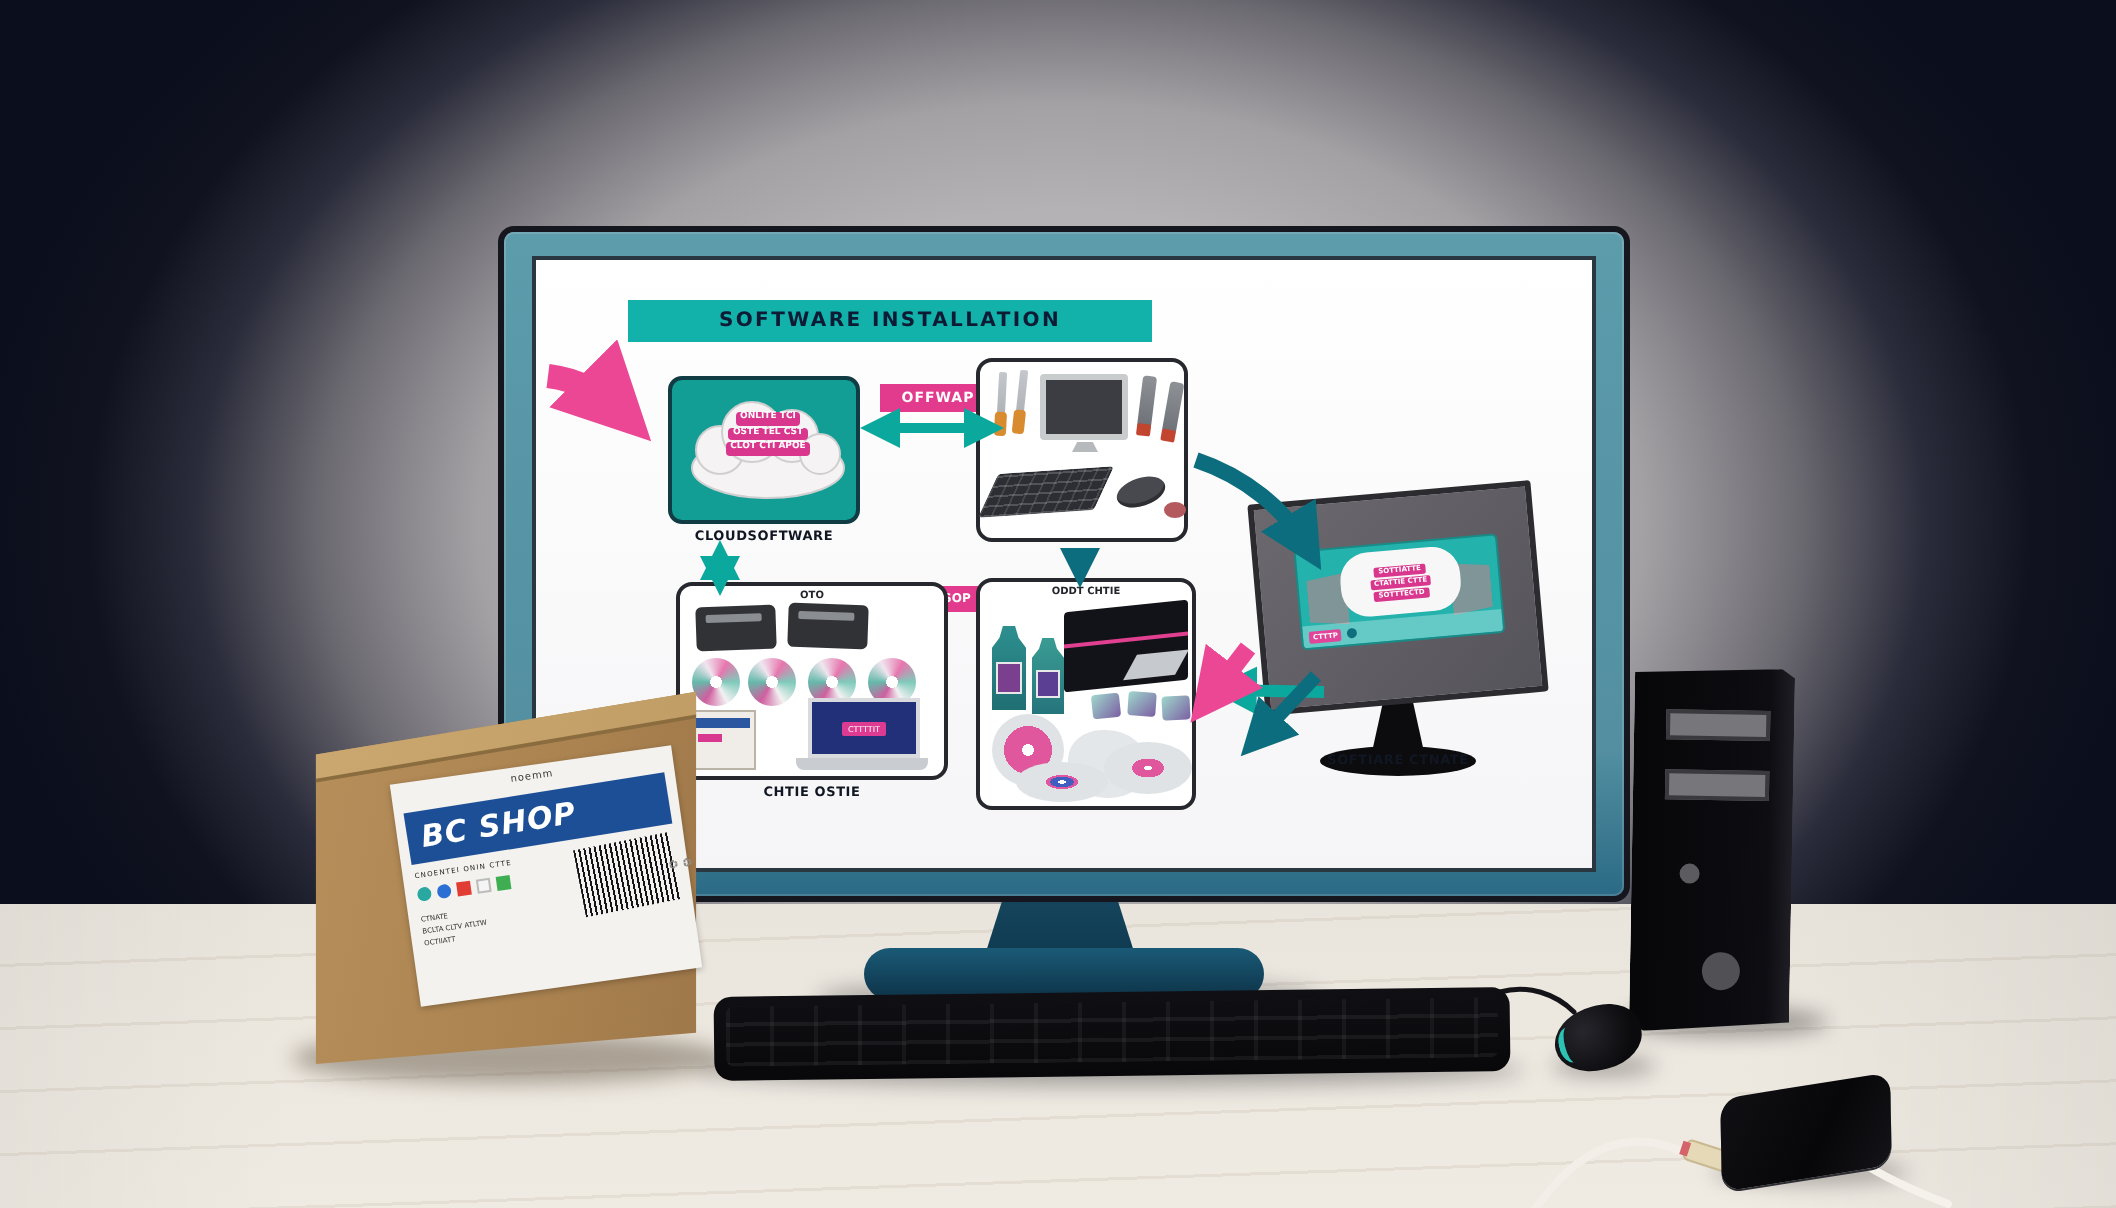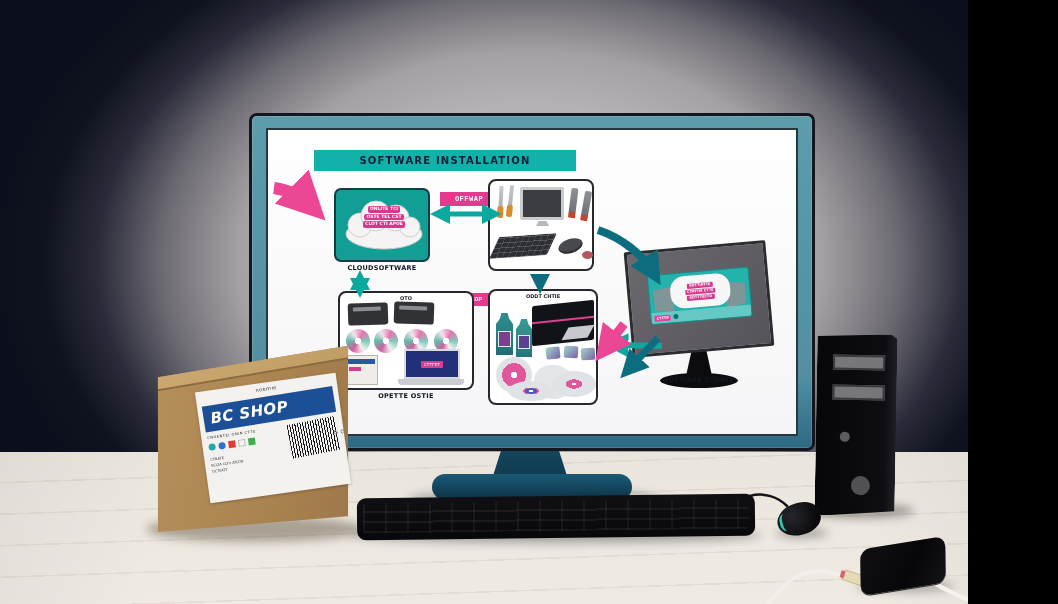--- a/index.html
+++ b/index.html
@@ -1,17 +1,17 @@
 <!DOCTYPE html>
 <html><head>
 <meta charset="utf-8">
 <style>
   html,body{margin:0;padding:0;background:#000;}
   *{box-sizing:border-box;}
-  .scene{position:relative;width:968px;height:604px;overflow:hidden;
+  .scene{position:relative;width:1058px;height:604px;overflow:hidden;
          font-family:"DejaVu Sans",sans-serif;background:#8b5cf6;}
   .abs{position:absolute;}
 
   
   .wall{left:0;top:0;width:1058px;height:468px;
     background:radial-gradient(ellipse 540px 390px at 530px 262px,
       #bdbbbd 0%, #b4b2b4 40%, #a4a1a5 54%, #6e6c73 68%, #2b2c3b 80%, #10131f 90%, #0b0e1c 100%);}
   .desk{left:0;top:452px;width:1058px;height:152px;
     background:
       repeating-linear-gradient(178deg, transparent 0 30px, rgba(130,115,95,.10) 30px 31.5px),
@@ -44,21 +44,21 @@
     color:#0d1b35;font-size:10px;font-weight:800;letter-spacing:1.2px;}
   .d-node{background:#fff;border:2px solid #26282e;border-radius:8px;}
   .d-cloudbox{left:66px;top:58px;width:96px;height:74px;background:#129e95;
     border:2px solid #123c44;border-radius:7px;overflow:hidden;}
   .d-cloud-svg{left:4px;top:8px;}
   .d-chips{left:0;top:16px;width:96px;display:flex;flex-direction:column;align-items:center;gap:1px;}
   .d-chip{background:#d9368d;color:#fff;font-size:4.5px;line-height:6.5px;
     padding:0 2px;border-radius:2px;font-weight:700;white-space:nowrap;}
   .d-caption{color:#101722;font-weight:800;font-size:6.5px;letter-spacing:.3px;text-align:center;}
   .d-pinklabel{background:#e23a8c;color:#fff;font-weight:800;display:flex;
-    align-items:center;justify-content:center;white-space:nowrap;font-family:Liberation Mono, monospace;}
+    align-items:center;justify-content:center;white-space:nowrap;}
   .lab-offload{left:172px;top:62px;width:58px;height:14px;font-size:7px;letter-spacing:.5px;}
   .lab-cds{left:164px;top:163px;width:64px;height:13px;font-size:6px;}
 
   .d-tools{left:220px;top:49px;width:106px;height:92px;}
   .t-screw{width:4px;height:22px;background:linear-gradient(#c4c8cd,#aeb2b7);border-radius:1px;}
   .t-screw:after{content:"";position:absolute;left:-1px;top:20px;width:6px;height:12px;
     background:#d98c2f;border-radius:2px;}
   .t-mon{left:30px;top:6px;width:44px;height:33px;background:#3b3d42;
     border:3px solid #c9cccd;border-radius:2px;}
   .t-mon-stand{left:46px;top:40px;width:13px;height:5px;background:#b7babc;
@@ -249,21 +249,21 @@
         <div class="abs o-disc" style="left:94px;top:36px;"></div>
         <div class="abs o-pack">
           <div class="bar"></div>
           <div class="chip"></div>
         </div>
         <div class="abs o-laptop-screen">
           <span class="o-laptop-chip">CTTTTIT</span>
         </div>
         <div class="abs o-laptop-base"></div>
       </div>
-      <div class="abs d-caption" style="left:70px;top:262px;width:136px;">OPETTE OSTIE</div>
+      <div class="abs d-caption" style="left:70px;top:262px;width:136px;">CHTIE OSTIE</div>
 
       <div class="abs d-node d-media">
         <div class="d-boxlabel">ODDT CHTIE</div>
         <div class="abs m-case">
           <div class="line"></div>
           <div class="tray"></div>
         </div>
         <div class="abs m-bottle m-b1"></div>
         <div class="abs m-bottle m-b2"></div>
         <div class="abs m-blabel1"></div>

